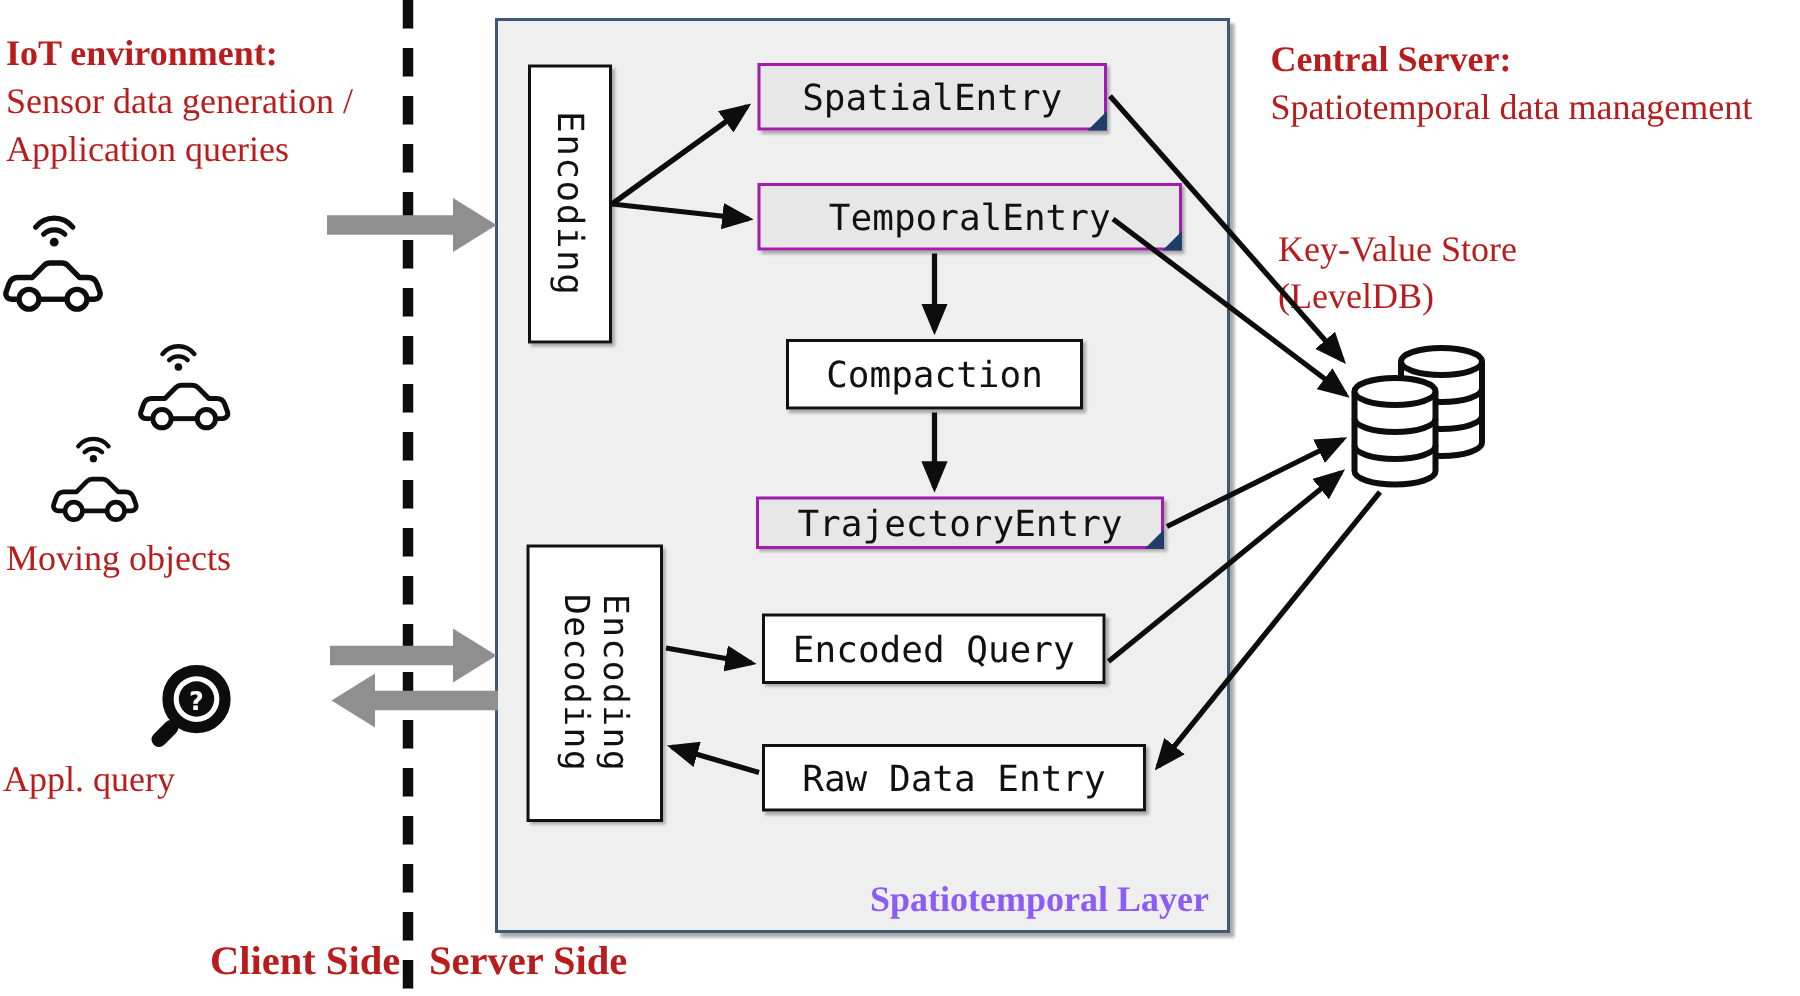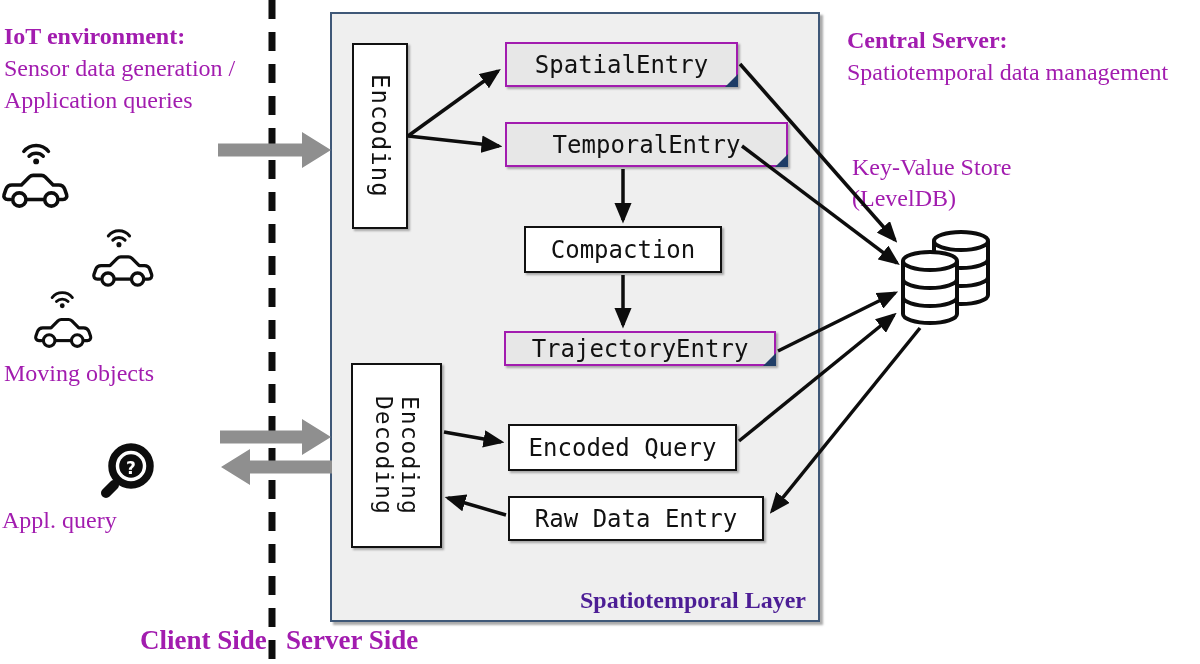--- a/index.html
+++ b/index.html
@@ -1,31 +1,31 @@
 <!DOCTYPE html>
 <html><head>
 <meta charset="utf-8">
 <style>
   html,body{margin:0;padding:0;background:#ffffff;}
   #canvas{
     position:relative;width:1200px;height:664px;background:#ffffff;overflow:hidden;
     font-family:"Liberation Serif", serif;color:#0d0d0d;
   }
   .abs{position:absolute;}
-  .serif{font-family:"Liberation Serif", serif;font-size:24px;line-height:32px;color:#a21caf;}
+  .serif{font-family:"Liberation Serif", serif;font-size:24px;line-height:32px;color:#b91c1c;}
   .bold{font-weight:bold;}
   
   #panel{
     left:330px;top:12px;width:486px;height:606px;
     background:#efefef;border:2px solid #3f5878;
     box-shadow:3px 3px 2px rgba(100,100,100,.55);
   }
   #panel-label{
     right:12px;bottom:6px;font-family:"Liberation Serif",serif;
-    font-size:24px;font-weight:bold;color:#4c1d95;
+    font-size:24px;font-weight:bold;color:#8b5cf6;
   }
   
   .node{
     position:absolute;display:flex;align-items:center;justify-content:center;
     font-family:"DejaVu Sans Mono", monospace;font-size:24px;color:#111;
     background:#ffffff;border:2.5px solid #111;box-sizing:border-box;
     box-shadow:2px 2px 2px rgba(0,0,0,.30);
   }
   .entry{
     background:#e7e7e7;border:2px solid #a21caf;
@@ -92,21 +92,21 @@
     <span class="fold"></span>
   </div>
 
   <div class="node" style="left:351px;top:363px;width:91px;height:185px;">
     <div class="vtext" style="font-size:23px;">
       <span>Encoding</span>
       <span>Decoding</span>
     </div>
   </div>
 
-  <div class="node" style="left:508px;top:424px;width:229px;height:47px;">
+  <div class="node" style="left:508px;top:409px;width:229px;height:47px;">
     <span>Encoded Query</span>
   </div>
 
   <div class="node" style="left:508px;top:496px;width:256px;height:45px;">
     <span>Raw Data Entry</span>
   </div>
 
   <svg id="svg-overlay" width="1200" height="664" viewBox="0 0 1200 664">
     <defs>
       <marker id="ah" viewBox="0 0 6 5" refX="5" refY="2.5" markerWidth="6" markerHeight="5" orient="auto" markerUnits="strokeWidth">

